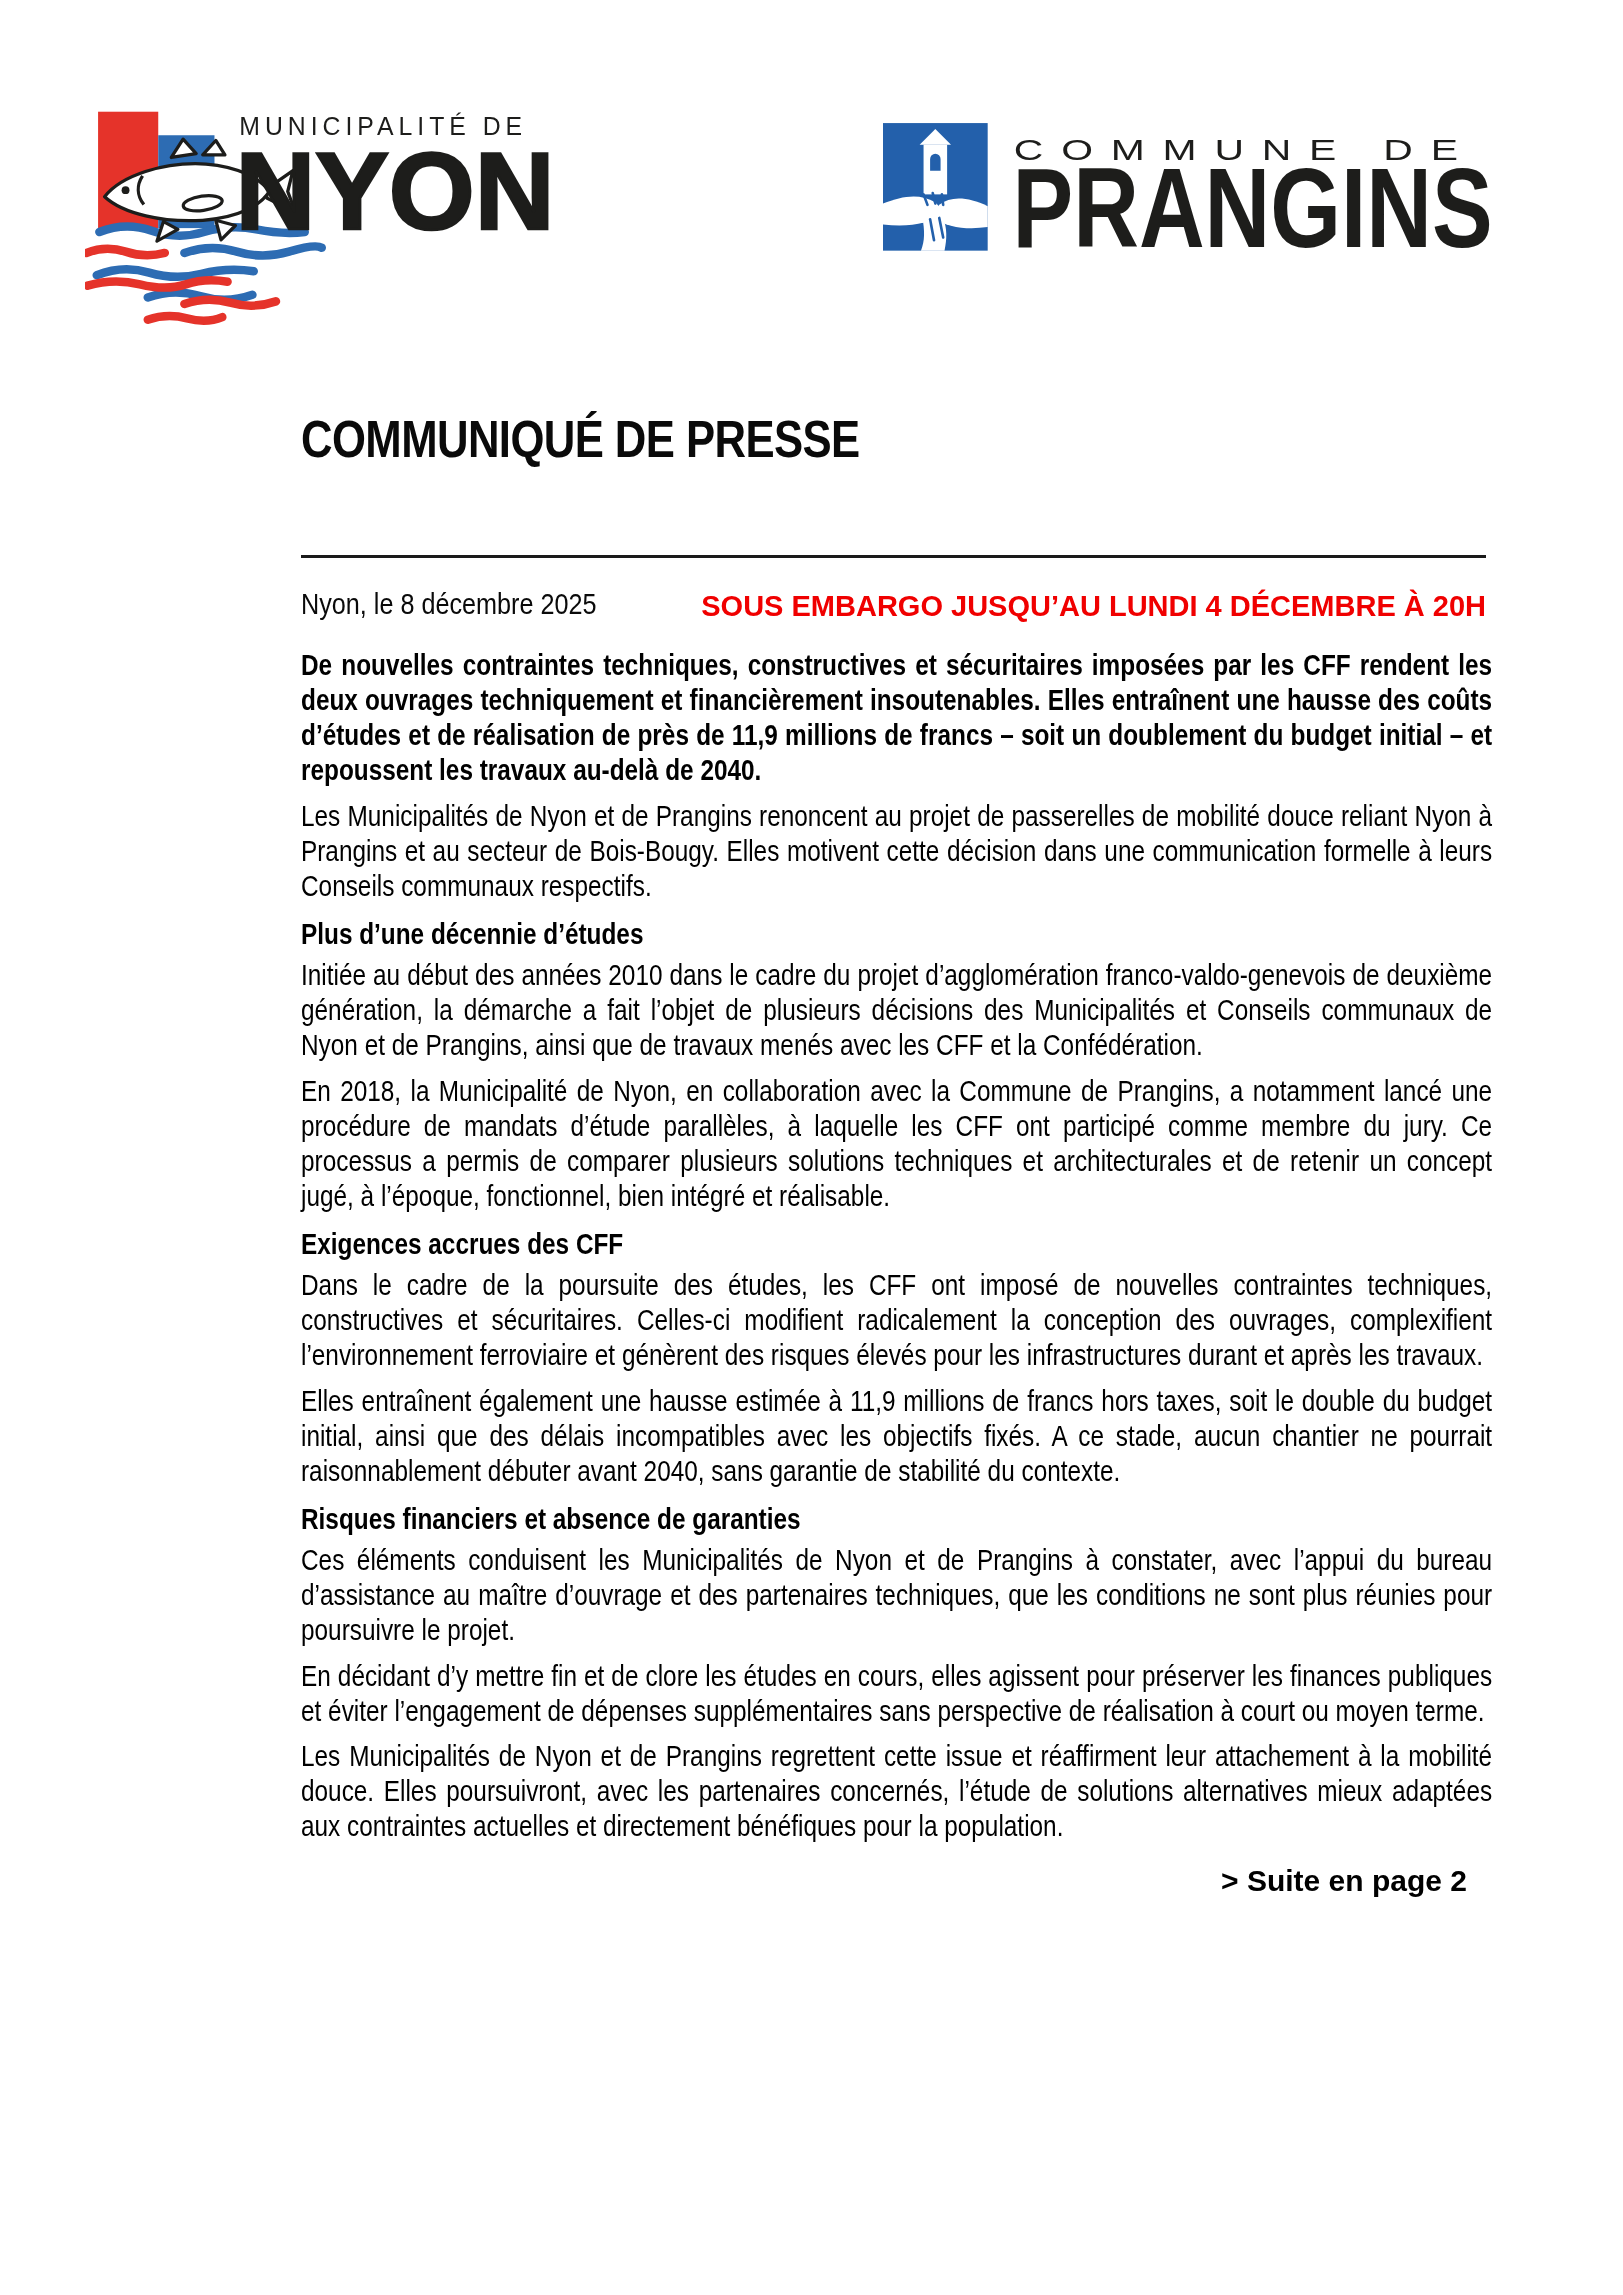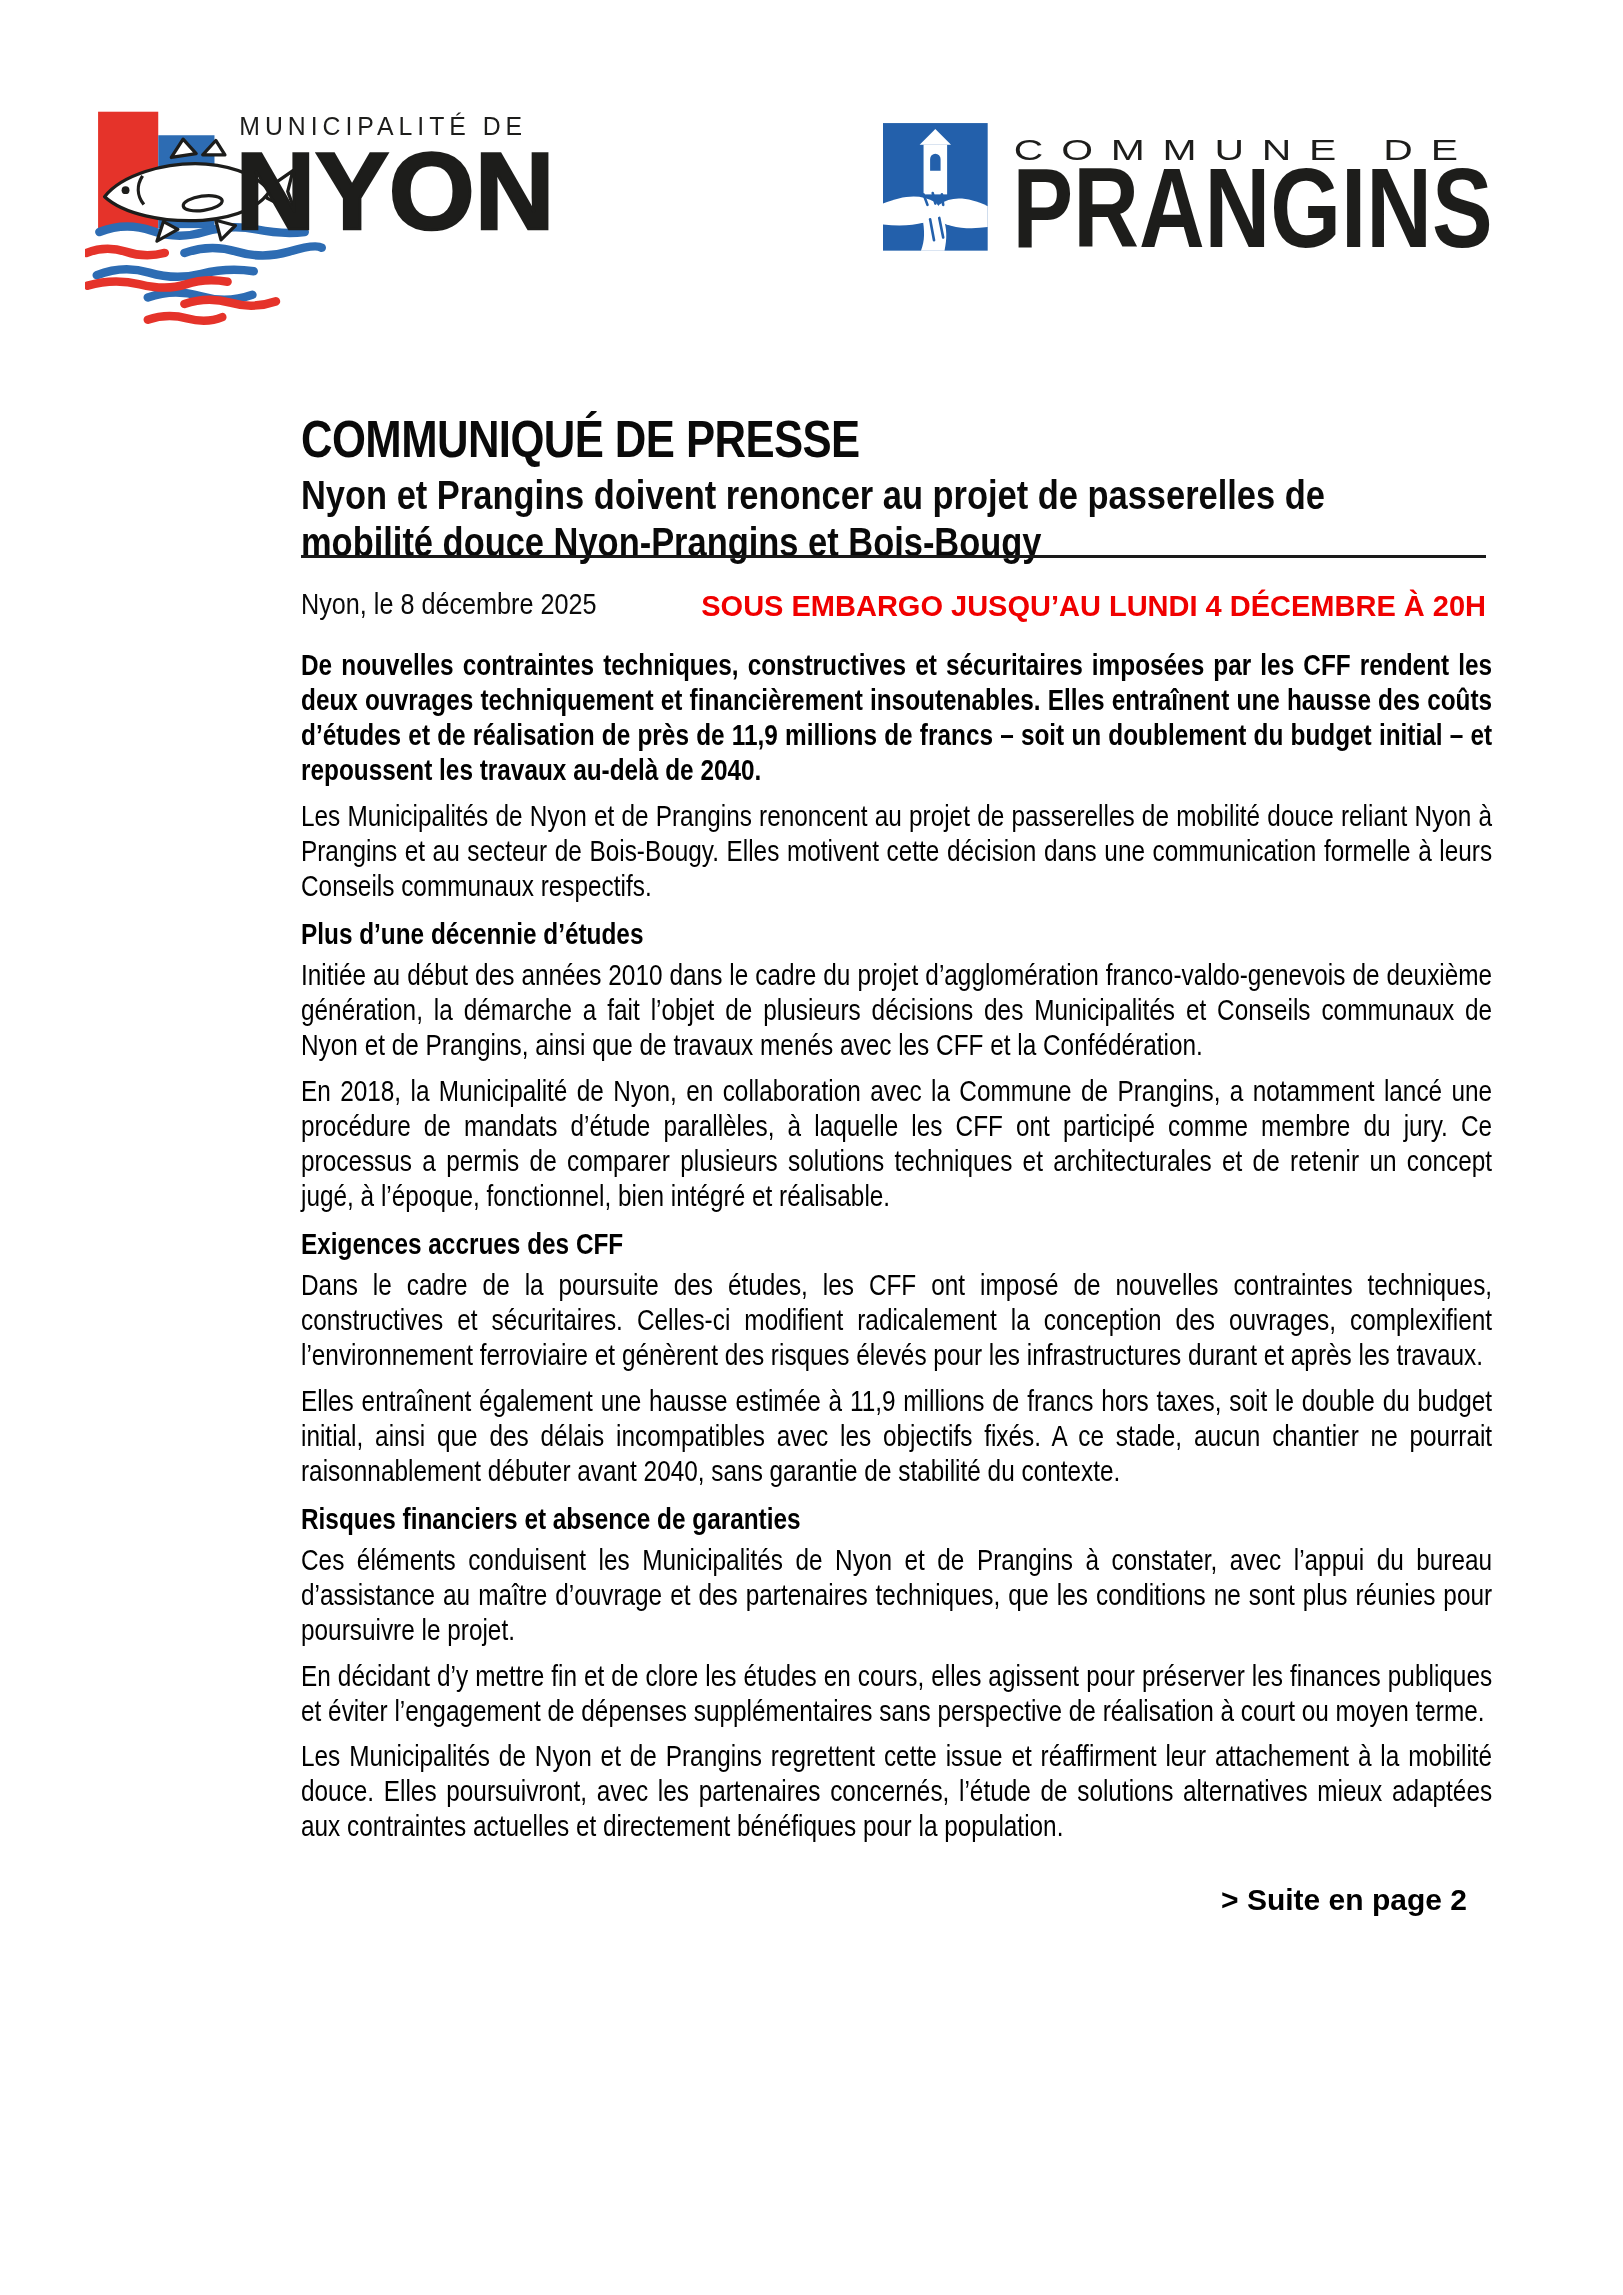--- a/index.html
+++ b/index.html
@@ -40,21 +40,21 @@
   .body-col{position:absolute;left:301px;top:648px;width:1191px;}
   .cond{
     width:1418px;transform:scaleX(0.84);transform-origin:0 0;
     font-size:29px;line-height:35px;color:#000;
   }
   .lead{font-weight:bold;text-align:justify;margin:0 0 10.5px 0;}
   .para{text-align:justify;margin:0 0 10.5px 0;}
   .bheading{font-weight:bold;margin:13px 0 6.5px 0;}
   .suite{
     width:1191px;text-align:right;padding-right:25px;box-sizing:border-box;
-    font-size:30px;font-weight:bold;margin-top:39px;color:#000;
+    font-size:30px;font-weight:bold;margin-top:20px;color:#000;
   }
 </style>
 </head>
 <body>
 
 <div class="page">
 
   <svg class="nyon-logo" viewBox="0 0 760 430" aria-hidden="true">
     <rect x="20" y="28" width="92" height="178" fill="#e5332a"></rect>
     <rect x="112" y="64" width="86" height="142" fill="#2d6cb3"></rect>
@@ -108,24 +108,20 @@
         <path d="M 72 152 L 78 184"></path>
         <path d="M 86 150 L 92 180"></path>
       </g>
     </g>
     <text x="200" y="62" font-size="46" font-weight="500" letter-spacing="20" textLength="706" lengthAdjust="spacingAndGlyphs" fill="#1d1d1b">COMMUNE DE</text>
     <text x="198" y="194" font-size="172" font-weight="bold" textLength="734" lengthAdjust="spacingAndGlyphs" fill="#1d1d1b">PRANGINS</text>
   </svg>
 
   <div class="title-block">
     <div class="doc-title">COMMUNIQUÉ DE PRESSE</div>
-    <div class="subtitle-wrap">
-      <div class="doc-subtitle">Nyon et Prangins doivent renoncer au projet de passerelles de</div>
-      <div class="doc-subtitle">mobilité douce Nyon-Prangins et Bois-Bougy</div>
-    </div>
   </div>
   <div class="title-rule"></div>
 
   <div class="dateline">Nyon, le 8 décembre 2025</div>
   <div class="embargo" style="color: rgb(240, 0, 0);">SOUS EMBARGO JUSQU’AU LUNDI 4 DÉCEMBRE À 20H</div>
 
   <div class="body-col">
     <div class="cond lead">De nouvelles contraintes techniques, constructives et sécuritaires imposées par les CFF rendent les deux ouvrages techniquement et financièrement insoutenables. Elles entraînent une hausse des coûts d’études et de réalisation de près de 11,9 millions de francs – soit un doublement du budget initial – et repoussent les travaux au-delà de 2040.</div>
     <div class="cond para">Les Municipalités de Nyon et de Prangins renoncent au projet de passerelles de mobilité douce reliant Nyon à Prangins et au secteur de Bois-Bougy. Elles motivent cette décision dans une communication formelle à leurs Conseils communaux respectifs.</div>
     <div class="cond bheading">Plus d’une décennie d’études</div>

